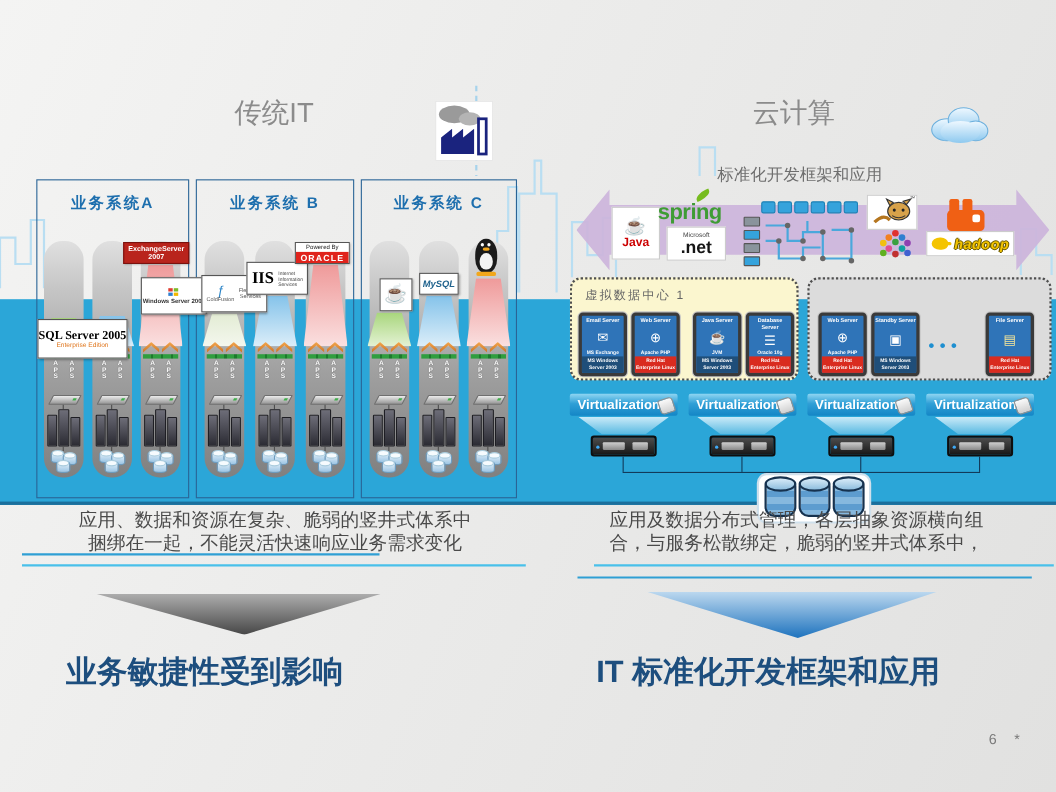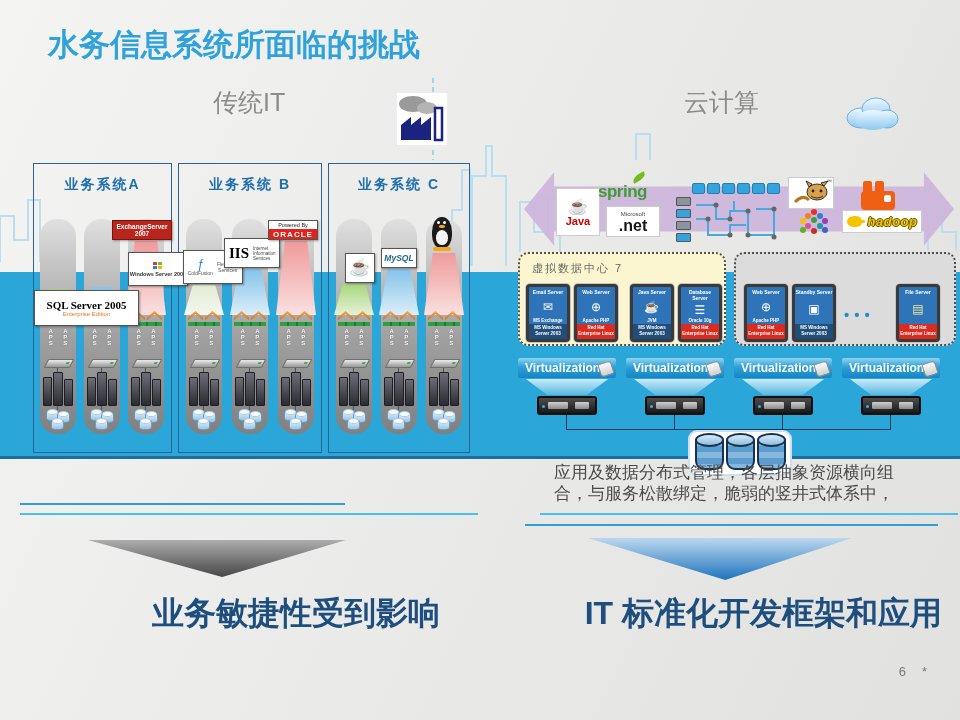--- a/index.html
+++ b/index.html
@@ -78,21 +78,21 @@
   .tux-beak{position:absolute;left:11px;top:9px;width:6px;height:3px;background:#f2a71b;border-radius:40%;}
   .tux-feet{position:absolute;left:5px;top:31px;width:18px;height:4px;background:#f2a71b;border-radius:2px;}
   
   .fw-label{position:absolute;left:652px;top:150px;font-size:15px;color:#6e6e6e;z-index:3;}
   .parrow{position:absolute;left:524px;top:170px;width:430px;height:78px;background:#ccb5dc;opacity:.93;z-index:1;
     clip-path:polygon(0 50%,7% 3%,7% 21%,93% 21%,93% 3%,100% 50%,93% 97%,93% 79%,7% 79%,7% 97%);}
   .logocard{position:absolute;background:#fff;border:1px solid #ccc;z-index:3;display:flex;flex-direction:column;
     align-items:center;justify-content:center;text-align:center;box-sizing:border-box;}
   .jcup{font-size:16px;color:#a02020;line-height:17px;}
   .jtxt{font-weight:bold;font-size:11px;color:#cc0000;}
-  .springtxt{position:absolute;left:598px;top:182px;font-size:17px;font-weight:bold;color:#3f9c35;z-index:3;letter-spacing:-.5px;}
+  .springtxt{position:absolute;left:598px;top:182px;font-size:20px;font-weight:bold;color:#3f9c35;z-index:3;letter-spacing:-.5px;}
   .leaf{position:absolute;left:34px;top:-8px;width:14px;height:7px;background:#77bc1f;border-radius:80% 0 80% 0;transform:rotate(-25deg);}
   .ms{font-size:6px;color:#444;line-height:7px;}
   .net{font-size:16px;font-weight:bold;color:#151515;line-height:15px;}
   .bpm-squares{position:absolute;left:692px;top:183px;display:flex;gap:2px;z-index:3;}
   .bpm-squares i{width:11px;height:9px;background:#35a3dc;border-radius:2px;border:1px solid #1d81b5;}
   .bpm-stack{position:absolute;left:676px;top:197px;display:flex;flex-direction:column;gap:3px;z-index:3;}
   .bpm-stack i{width:13px;height:7px;border-radius:1px;border:1px solid #555;}
   .bpm-stack i:nth-child(odd){background:#8a949c;}
   .bpm-stack i:nth-child(even){background:#35a3dc;}
   .circuit{position:absolute;left:694px;top:197px;z-index:3;}
@@ -134,21 +134,21 @@
   .wire{position:absolute;background:#123a5a;z-index:2;}
   .storage{position:absolute;left:688px;top:430px;width:104px;height:46px;background:#fff;border:2px solid #cfe0ec;
     border-radius:9px;display:flex;align-items:flex-end;justify-content:center;gap:2px;padding:4px;z-index:3;box-sizing:border-box;}
   .bigcyl{width:29px;height:32px;border:2px solid #16324f;border-radius:4px 4px 9px 9px;position:relative;box-sizing:border-box;
     background:repeating-linear-gradient(180deg,#86b8de 0 6px,#5d9ccf 6px 12px);}
   .bigcyl::before{content:"";position:absolute;left:-2px;top:-7px;width:25px;height:10px;border:2px solid #16324f;
     border-radius:50%;background:linear-gradient(#d8ebf8,#8fbede);}
   
   .caption{position:absolute;font-size:17px;color:#4a4a4a;text-align:center;line-height:21px;z-index:4;}
   .chev{position:absolute;clip-path:polygon(0 0,100% 0,52% 100%);z-index:3;}
-  .conclusion{position:absolute;font-size:32px;font-weight:bold;color:#1d4e7e;text-align:right;z-index:4;}
+  .conclusion{position:absolute;font-size:28px;font-weight:bold;color:#1d4e7e;text-align:left;z-index:4;}
   .pagenum,.star{position:absolute;font-size:13px;color:#7a7a7a;z-index:4;}
 </style>
 </head>
 <body>
 
 <div class="slide">
 
   <div class="band"></div>
 
   <svg class="decor" width="960" height="720">
@@ -165,21 +165,20 @@
       <path d="M620 272 v-12 h10 v12"></path>
         <path d="M700 272 v-18 h12 v18"></path>
         <path d="M862 272 v-14 h10 v14"></path>
     </g>
     <line x1="20" y1="504" x2="345" y2="504" stroke="#2f9fd4" stroke-width="2"></line>
     <line x1="20" y1="514" x2="478" y2="514" stroke="#49c0ea" stroke-width="2"></line>
     <line x1="540" y1="514" x2="958" y2="514" stroke="#49c0ea" stroke-width="2"></line>
     <line x1="525" y1="525" x2="938" y2="525" stroke="#2f9fd4" stroke-width="2"></line>
   </svg>
 
-  <div class="title">水务信息系统所面临的挑战</div>
   <div class="col-head" style="left:213px;top:86px">传统IT</div>
   <div class="col-head" style="left:684px;top:86px">云计算</div>
 
   <svg style="position:absolute;left:396px;top:92px;z-index:4" width="52" height="54">
     <rect x="0" y="0" width="52" height="54" fill="#ffffff" stroke="#dddddd"></rect>
     <ellipse cx="17" cy="12" rx="14" ry="8" fill="#9a9a9a"></ellipse>
     <ellipse cx="31" cy="16" rx="10" ry="6" fill="#b4b4b4"></ellipse>
     <rect x="39" y="16" width="7" height="32" fill="#ffffff" stroke="#1a237e" stroke-width="2.5"></rect>
     <path d="M5 48 V33 L15 25 V33 L25 25 V33 L35 25 V48 Z" fill="#1a237e"></path>
   </svg>
@@ -427,21 +426,21 @@
         </div>
         <div class="stem s2"></div>
       <div class="dbs">
           <b style="left:1px;top:0"></b>
           <b style="left:12px;top:2px"></b>
           <b style="left:6px;top:9px"></b>
         </div>
     </div>
   </div>
 
-  <div class="appcard" style="left:34px;top:290px;width:105px;height:36px">
+  <div class="appcard" style="left:34px;top:290px;width:82px;height:36px">
     <div class="sql1">SQL Server 2005</div>
     <div class="sql2">Enterprise Edition</div>
   </div>
   <div class="appcard" style="left:128px;top:252px;width:60px;height:34px">
     <div class="winflag">
         <i></i>
         <i></i>
         <i></i>
         <i></i>
       </div>
@@ -476,20 +475,21 @@
   </div>
   <div class="tux" style="left:428px;top:216px">
     <div class="tux-body"></div>
       <div class="tux-belly"></div>
     <div class="tux-eye"></div>
       <div class="tux-eye e2"></div>
     <div class="tux-beak"></div>
       <div class="tux-feet"></div>
   </div>
 
+  <div class="fw-label">标准化开发框架和应用</div>
   <div class="parrow"></div>
 
   <div class="logocard" style="left:556px;top:188px;width:44px;height:48px">
     <span class="jcup">☕</span>
     <span class="jtxt">Java</span>
   </div>
   <div class="springtxt">
     <i class="leaf"></i>
     <span>spring</span>
   </div>
@@ -565,21 +565,21 @@
       <div class="bodyblk"></div>
       <div class="notch"></div>
   </div>
 
   <div class="logocard cfrow" style="left:842px;top:210px;width:80px;height:23px;flex-direction:row">
     <i class="eleph"></i>
     <span class="hdtxt">hadoop</span>
   </div>
 
   <div class="dc" style="left:518px;top:252px;width:208px;background:#fbf6cf">
-    <div class="dcname">虚拟数据中心 7</div>
+    <div class="dcname">虚拟数据中心 1</div>
     <div class="vm" style="left:6px;top:30px">
       <div class="vt">Email Server</div>
       <div class="vi">✉</div>
       <div class="vmid">MS Exchange</div>
       <div class="vos os-win">MS Windows Server 2003</div>
     </div>
     <div class="vm" style="left:54px;top:30px">
       <div class="vt">Web Server</div>
       <div class="vi">⊕</div>
       <div class="vmid">Apache PHP</div>
@@ -650,20 +650,24 @@
   <div class="wire" style="left:890px;top:415px;width:1px;height:14px"></div>
   <div class="wire" style="left:566px;top:429px;width:325px;height:1px"></div>
   <div class="wire" style="left:739px;top:429px;width:1px;height:4px"></div>
 
   <div class="storage">
     <div class="bigcyl"></div>
       <div class="bigcyl"></div>
       <div class="bigcyl"></div>
   </div>
 
+  <div class="caption" style="left:18px;top:462px;width:464px">
+    <div>应用、数据和资源在复杂、脆弱的竖井式体系中</div>
+    <div>捆绑在一起，不能灵活快速响应业务需求变化</div>
+  </div>
   <div class="caption" style="left:496px;top:462px;width:456px">
     <div>应用及数据分布式管理，各层抽象资源横向组</div>
     <div>合，与服务松散绑定，脆弱的竖井式体系中，</div>
   </div>
 
   <div class="chev" style="left:88px;top:540px;width:258px;height:37px;background:linear-gradient(180deg,#adadad,#474747)"></div>
   <div class="chev" style="left:588px;top:538px;width:264px;height:42px;background:linear-gradient(180deg,#bcd8ef,#1e73be)"></div>
   <div class="conclusion" style="left:60px;top:592px;width:380px">业务敏捷性受到影响</div>
   <div class="conclusion" style="left:542px;top:592px;width:400px">IT 标准化开发框架和应用</div>
 

